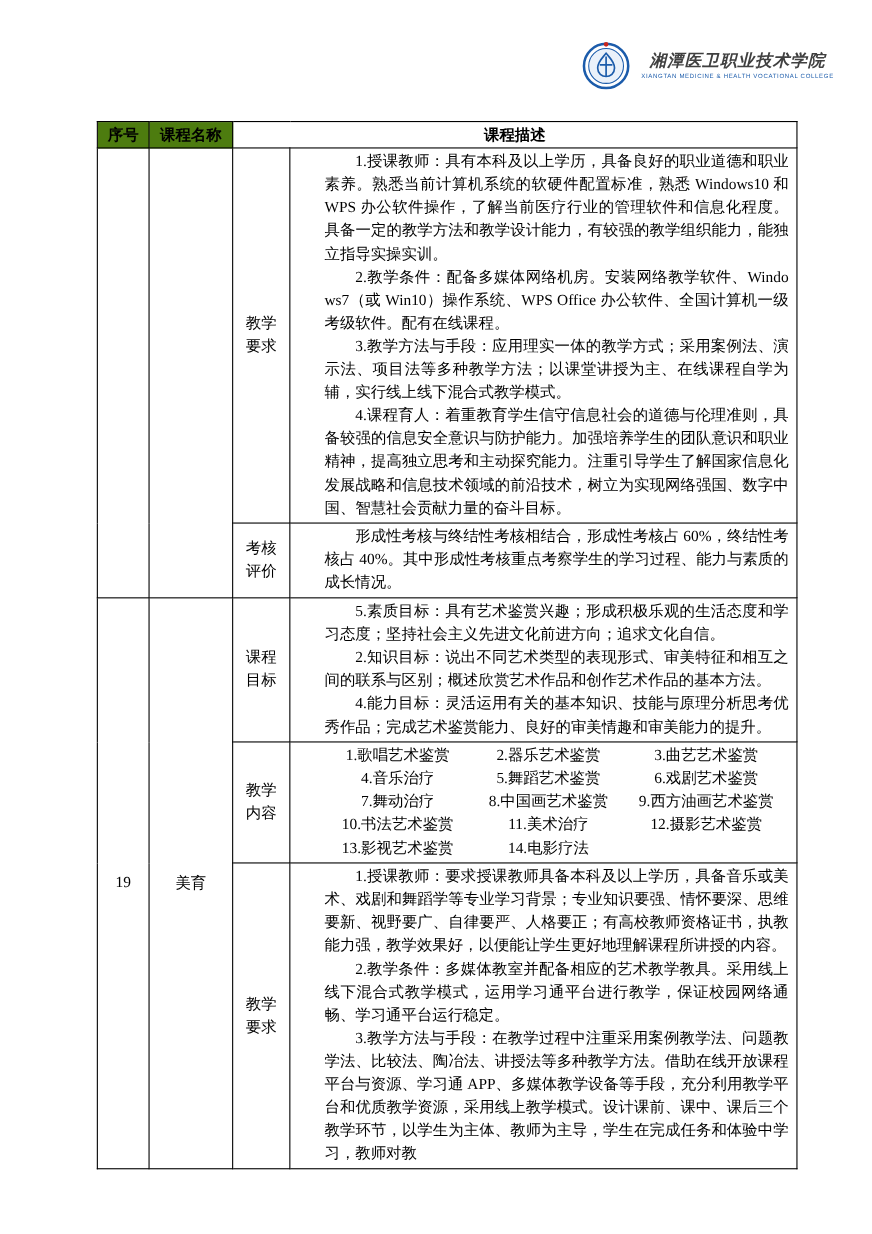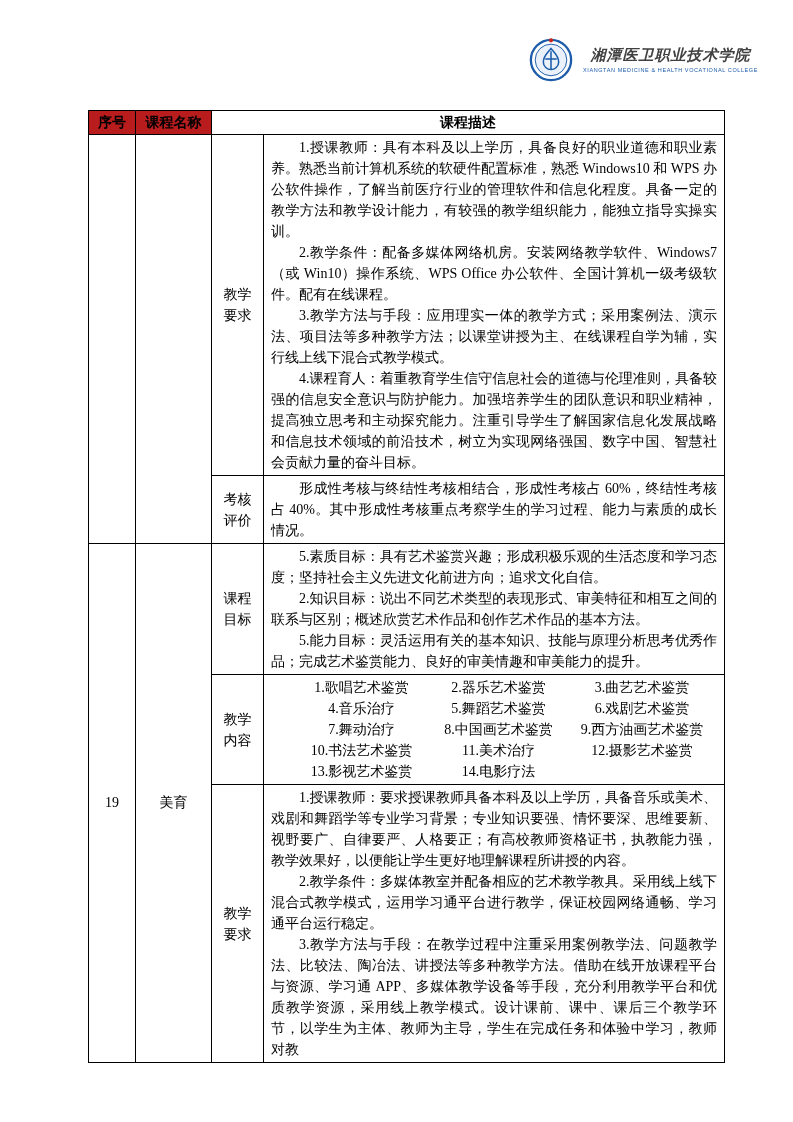--- a/index.html
+++ b/index.html
@@ -38,36 +38,36 @@
     position:absolute; top:110px; left:88px;
     width:636px;
     border-collapse:collapse; table-layout:fixed;
     font-size:14px;
   }
   .course th, .course td { border:1px solid #000; }
   .course th {
     font-weight:bold; text-align:center;
     height:24px; font-size:14px;
   }
-  th.h-serial, th.h-name { background:#b91c1c; }
+  th.h-serial, th.h-name { background:#4d7c0f; }
   td.cell-serial, td.cell-name {
     text-align:center; vertical-align:middle; font-size:14px;
   }
   td.cell-label {
     text-align:center; vertical-align:middle;
     font-size:14px; line-height:21px;
     padding:2px 11px;
     word-break:break-all;
   }
   td.cell-content {
     vertical-align:middle;
     font-size:14px; line-height:21px;
     padding:2px 7px;
   }
-  .para { text-indent:2em; text-align:justify; word-break:break-all; }
+  .para { text-indent:2em; text-align:justify; word-break:break-all;margin-left:24px; }
   .content-grid {
     display:grid;
     grid-template-columns:137px 137px auto;
     padding-left:22px;
     text-align:center;
   }
   .content-grid .grid-item { line-height:21px; white-space:nowrap; }
 
   
   .page-num {
@@ -129,21 +129,21 @@
         </td>
       </tr>
 
       <tr>
         <td class="cell-serial" rowspan="3">19</td>
         <td class="cell-name" rowspan="3">美育</td>
         <td class="cell-label">课程目标</td>
         <td class="cell-content">
           <p class="para">5.素质目标：具有艺术鉴赏兴趣；形成积极乐观的生活态度和学习态度；坚持社会主义先进文化前进方向；追求文化自信。</p>
           <p class="para">2.知识目标：说出不同艺术类型的表现形式、审美特征和相互之间的联系与区别；概述欣赏艺术作品和创作艺术作品的基本方法。</p>
-          <p class="para">5.能力目标：灵活运用有关的基本知识、技能与原理分析思考优秀作品；完成艺术鉴赏能力、良好的审美情趣和审美能力的提升。</p>
+          <p class="para">4.能力目标：灵活运用有关的基本知识、技能与原理分析思考优秀作品；完成艺术鉴赏能力、良好的审美情趣和审美能力的提升。</p>
         </td>
       </tr>
       <tr>
         <td class="cell-label">教学内容</td>
         <td class="cell-content">
           <div class="content-grid">
             <div class="grid-item">1.歌唱艺术鉴赏</div>
             <div class="grid-item">2.器乐艺术鉴赏</div>
             <div class="grid-item">3.曲艺艺术鉴赏</div>
             <div class="grid-item">4.音乐治疗</div>

